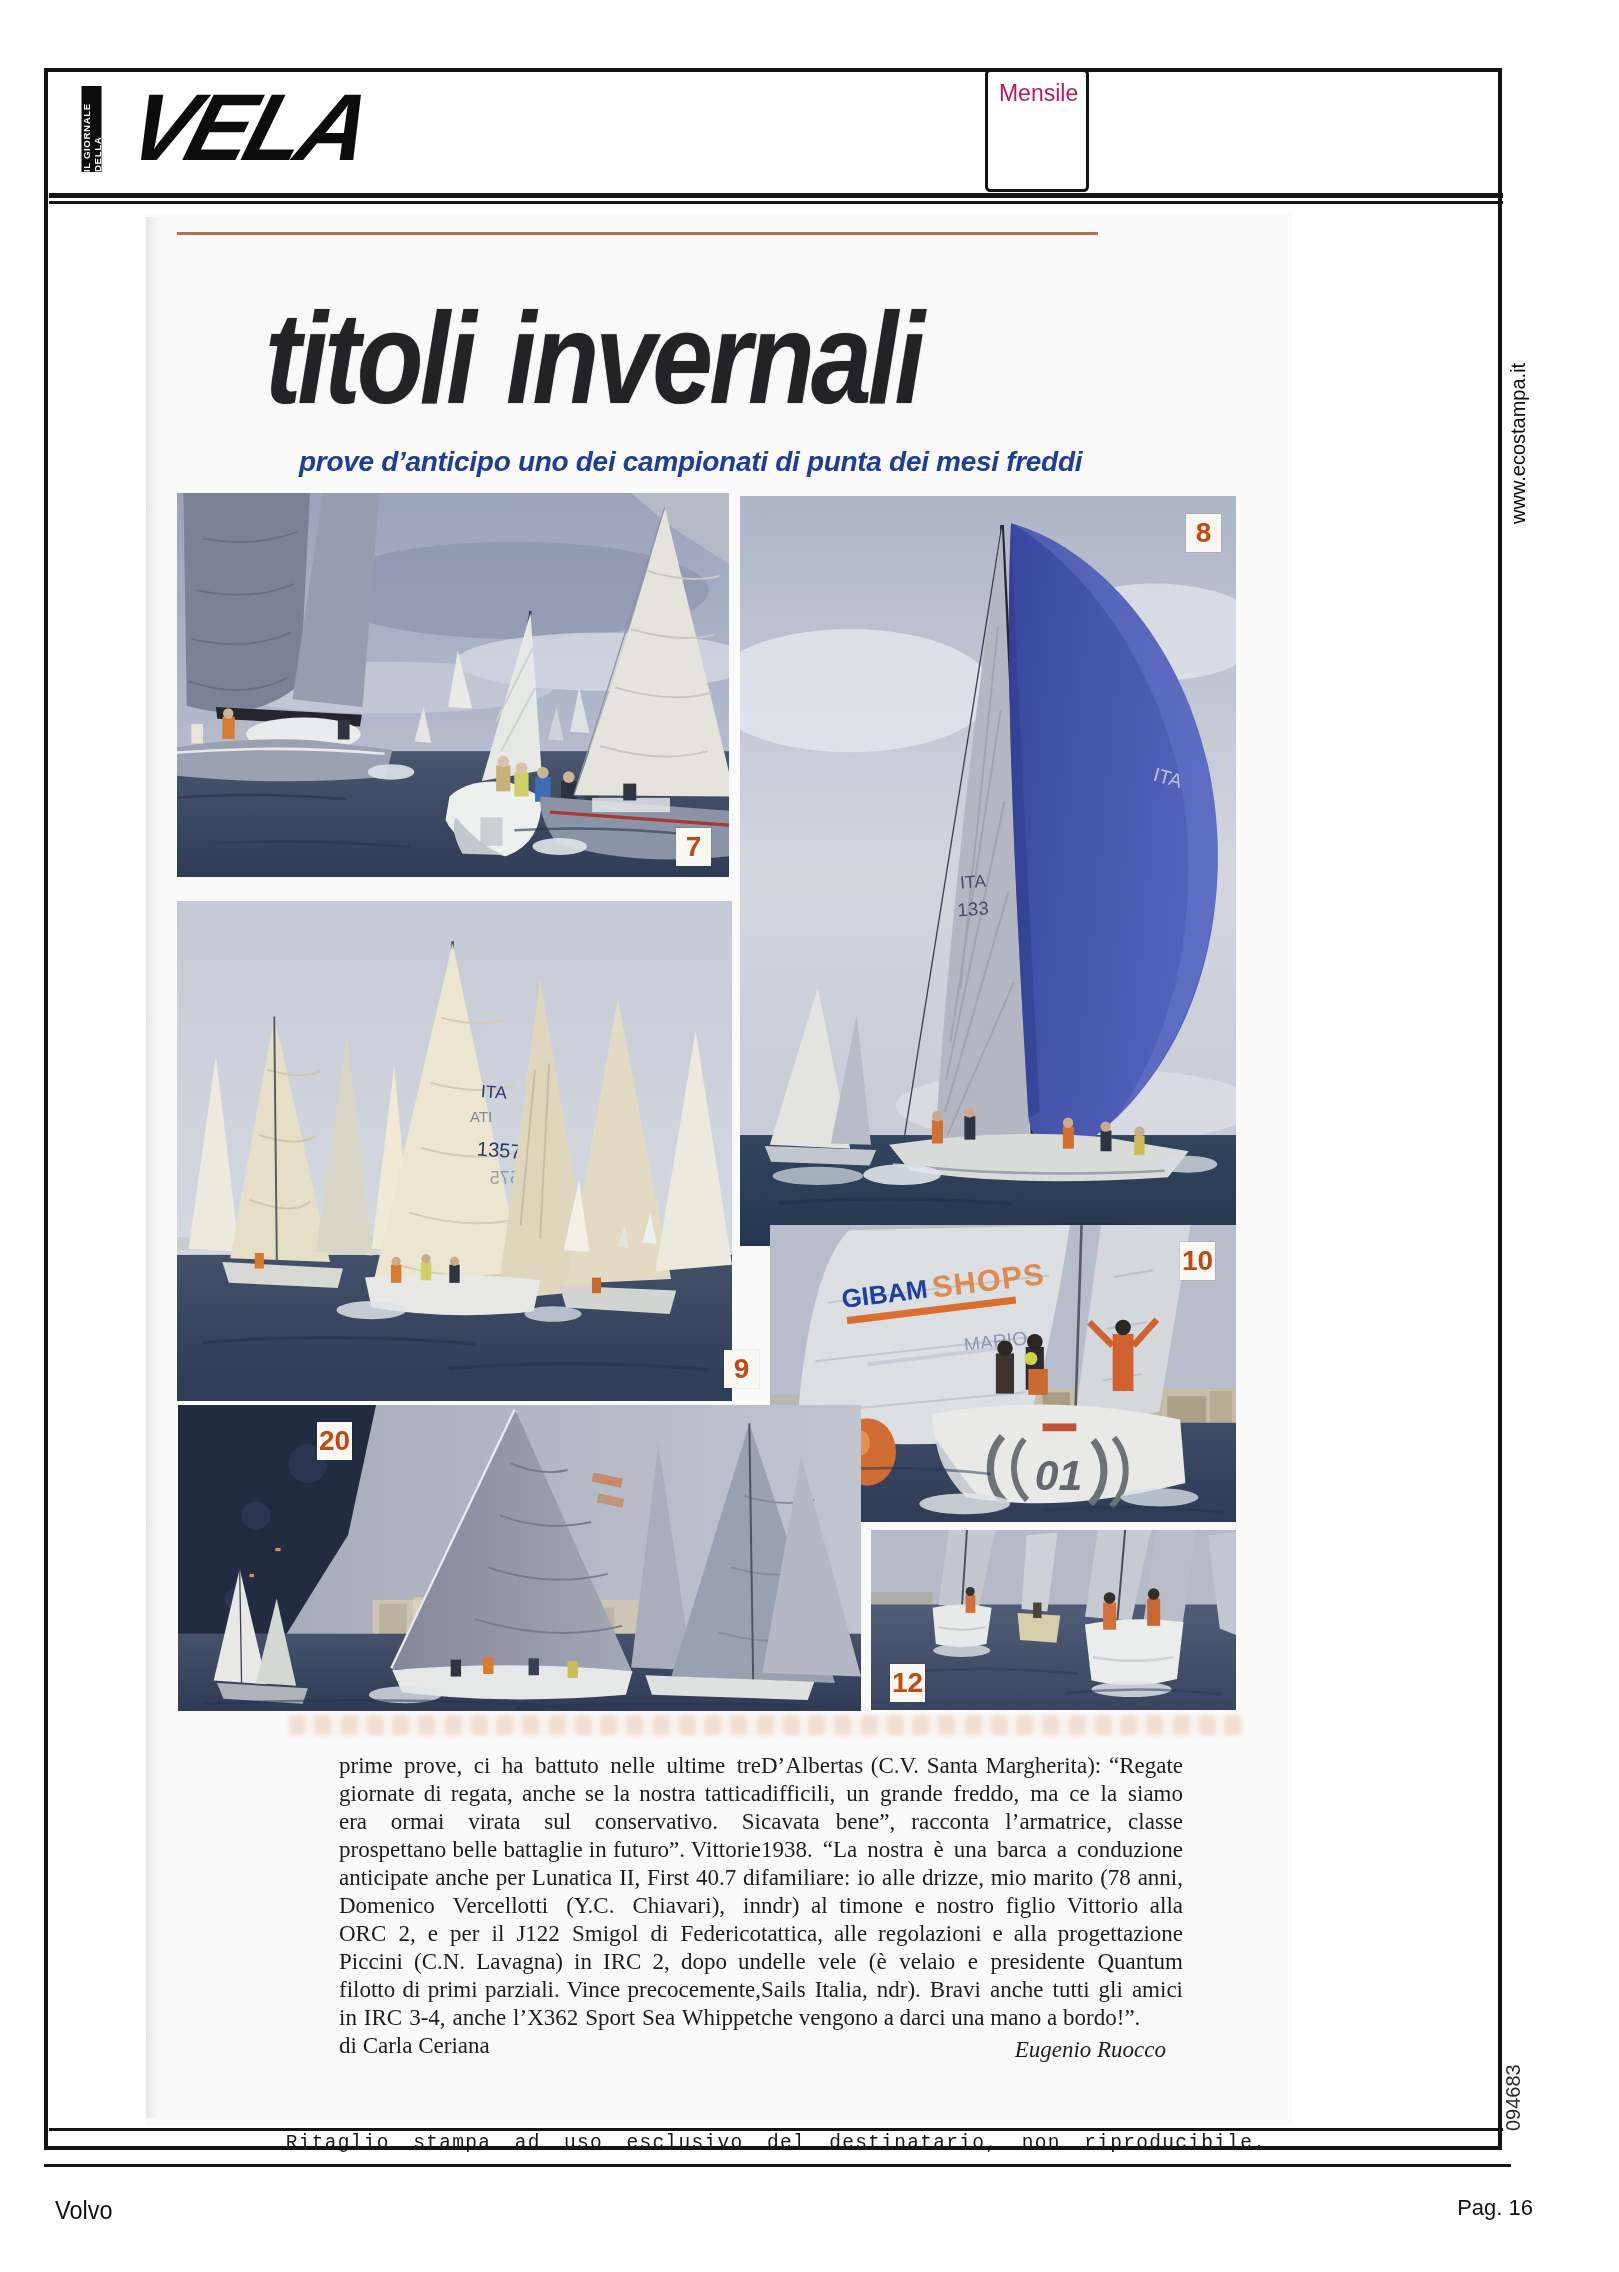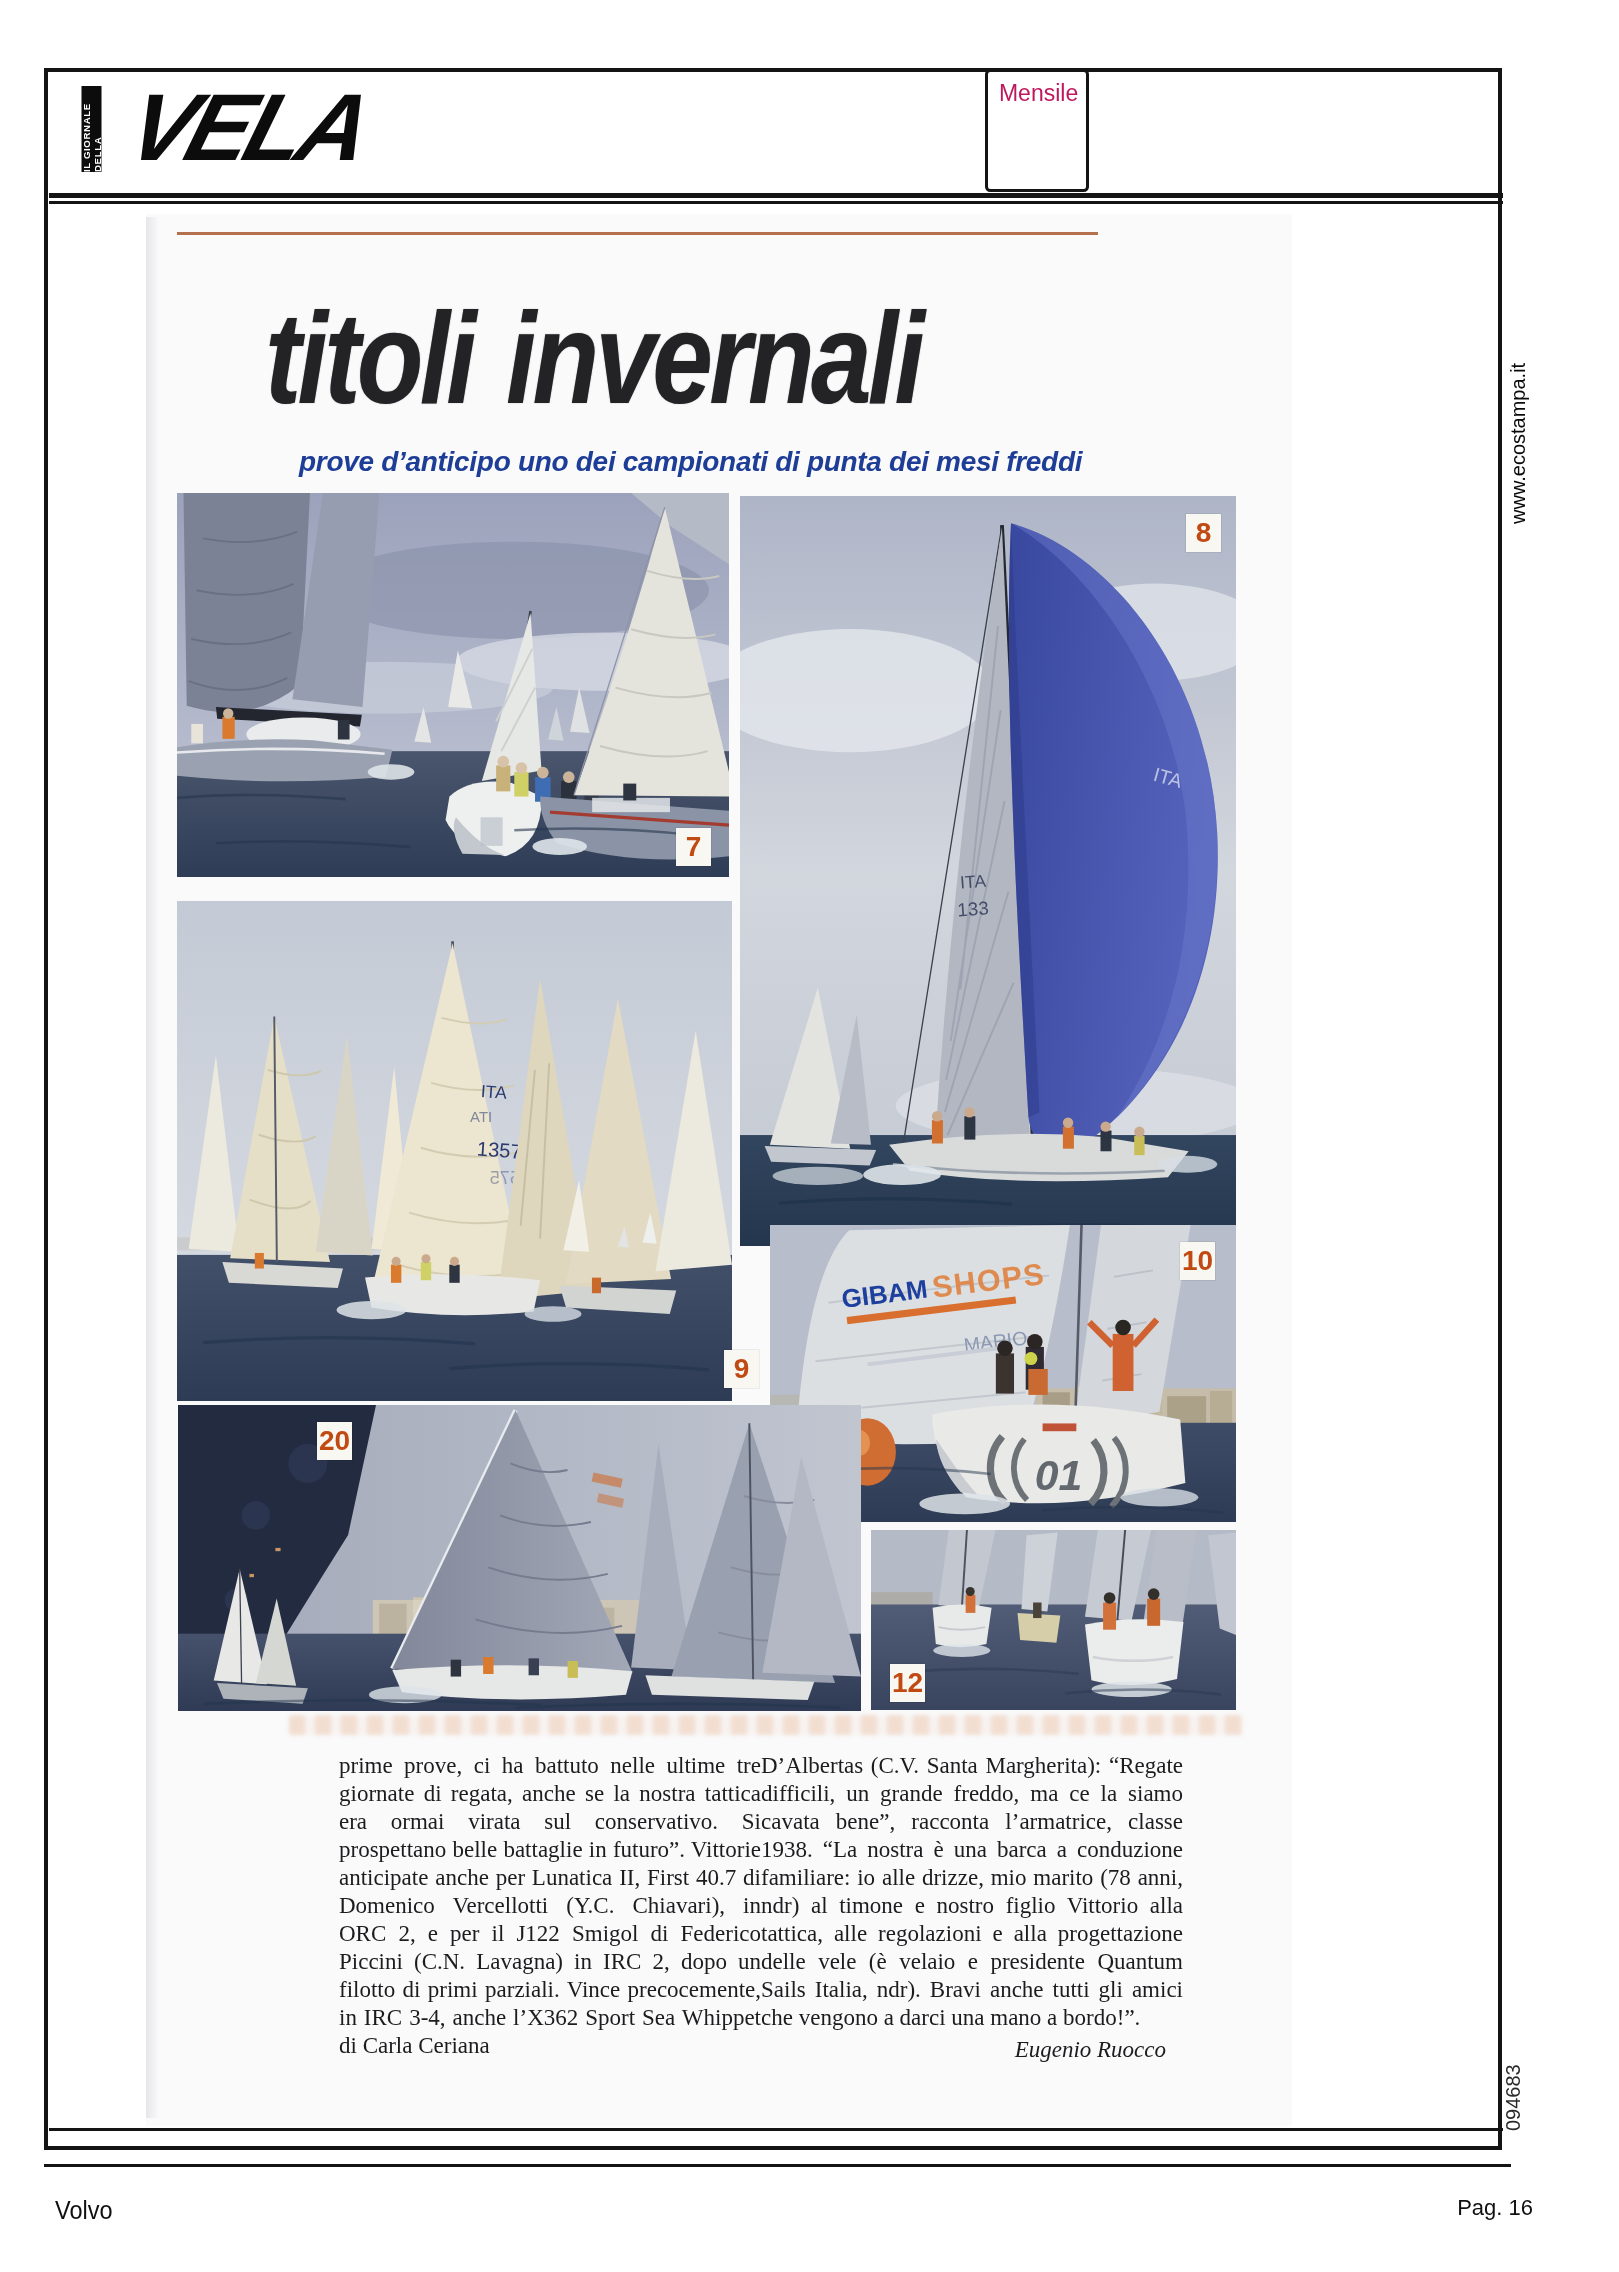--- a/index.html
+++ b/index.html
@@ -442,18 +442,19 @@
 
   <div class="ghost-band"></div>
 
   <div class="col col-left">prime prove, ci ha battuto nelle ultime tre giornate di regata, anche se la nostra tattica era ormai virata sul conservativo. Si prospettano belle battaglie in futuro”. Vittorie anticipate anche per Lunatica II, First 40.7 di Domenico Vercellotti (Y.C. Chiavari), in ORC 2, e per il J122 Smigol di Federico Piccini (C.N. Lavagna) in IRC 2, dopo un filotto di primi parziali. Vince precocemente, in IRC 3-4, anche l’X362 Sport Sea Whippet di Carla Ceriana</div>
   <div class="col col-right">
     <span>D’Albertas (C.V. Santa Margherita): “Regate difficili, un grande freddo, ma ce la siamo cavata bene”, racconta l’armatrice, classe 1938. “La nostra è una barca a conduzione familiare: io alle drizze, mio marito (78 anni, ndr) al timone e nostro figlio Vittorio alla tattica, alle regolazioni e alla progettazione delle vele (è velaio e presidente Quantum Sails Italia, ndr). Bravi anche tutti gli amici che vengono a darci una mano a bordo!”.</span>
     <span class="byline">Eugenio Ruocco</span>
   </div>
 
   <div class="sep sep-notice"></div>
+  <div class="notice">Ritaglio stampa ad uso esclusivo del destinatario, non riproducibile.</div>
   <div class="sep-bottom-thin"></div>
   <div class="footer-client">Volvo</div>
   <div class="footer-page">Pag. 16</div>
 
 </div>
 
 
 </body></html>

